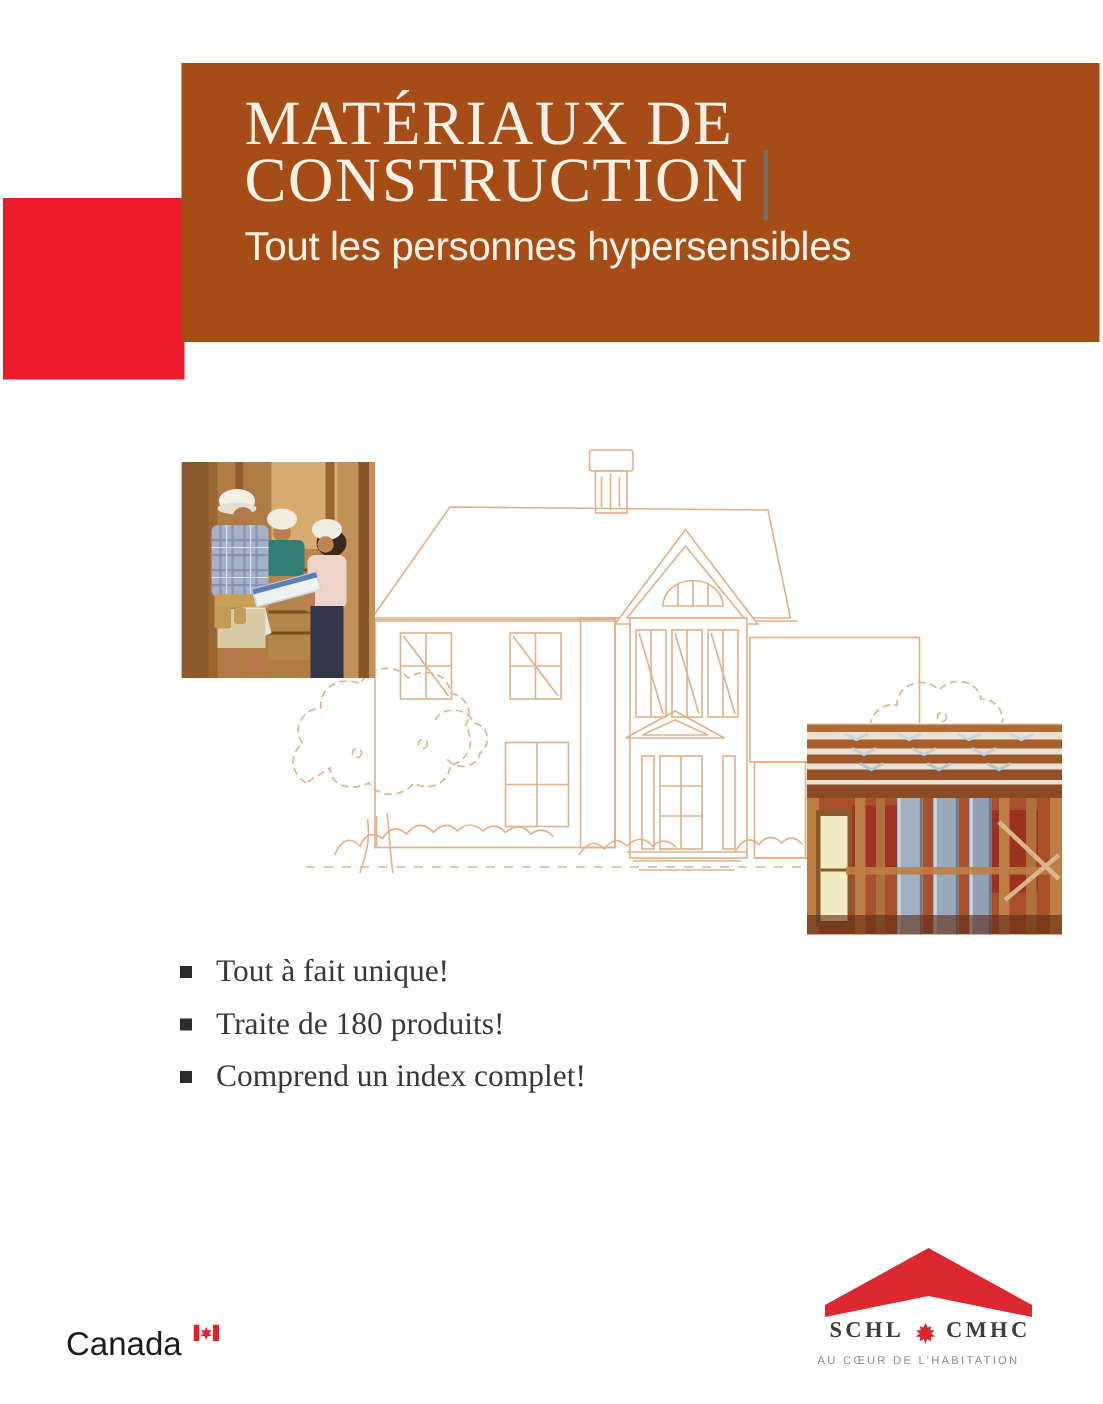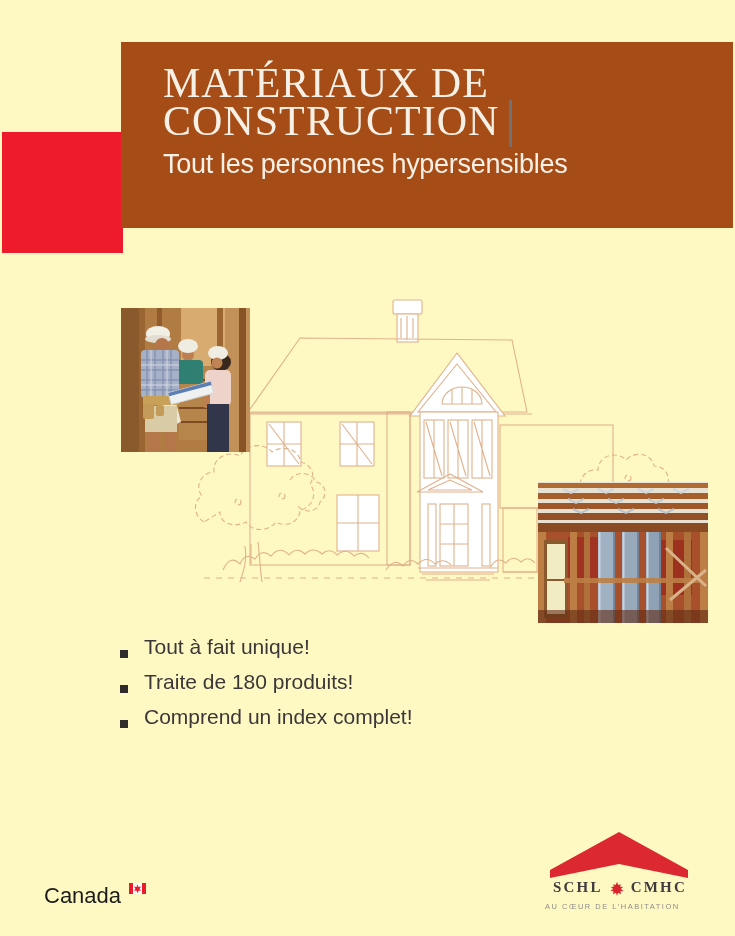--- a/index.html
+++ b/index.html
@@ -1,17 +1,17 @@
 <!DOCTYPE html>
 <html style="--banner-bg: #a64c16; --banner-text: #f7f0e6; --accent-red: #ee1b2d; --cursor-gray: #6f7173; --bullet-text: #3b3739; --bullet-square: #2f2b2c; --sketch-line: #e0b28c; --logo-red: #dc2830; --leaf-red: #d8252e; --logo-text: #403c3d; --tagline-gray: #8e8b8c; --wordmark-black: #1b1b1b;"><head>
 <meta charset="utf-8">
 <style>
   html,body{margin:0;padding:0;background:#e9e9e9;}
   .page{
-    position:relative;width:735px;height:936px;background:#fef9c3;
+    position:relative;width:735px;height:936px;background:#ffffff;
     font-family:"Liberation Sans", sans-serif;overflow:hidden;margin:0 auto;
   }
   
   .banner{
     position:absolute;left:121px;top:42px;width:612px;height:186px;
     background:var(--banner-bg,#a64c16);box-sizing:border-box;padding:22px 0 0 42px;
   }
   .title-line{
     font-family:"Liberation Serif", serif;font-weight:400;
     font-size:42px;line-height:38px;letter-spacing:1px;
@@ -32,21 +32,21 @@
   }
   
   .sketch{position:absolute;left:190px;top:296px;width:502px;height:288px;z-index:1;}
   .photo{position:absolute;z-index:2;}
   .photo-workers{left:121px;top:308px;width:129px;height:144px;}
   .photo-framing{left:538px;top:482px;width:170px;height:141px;}
   .sk{stroke:var(--sketch-line,#e0b28c);fill:none;stroke-width:1.1;}
   .skw{stroke:var(--sketch-line,#e0b28c);fill:#ffffff;stroke-width:1.1;}
   
   .bullets{position:absolute;left:120px;top:636px;z-index:3;}
-  .bullet-row{display:flex;align-items:flex-end;gap:16px;margin-bottom:13px;height:22px;}
+  .bullet-row{display:flex;align-items:center;gap:16px;margin-bottom:13px;height:22px;font-family:Liberation Serif, serif;}
   .bullet-square{width:8px;height:8px;background:var(--bullet-square,#2f2b2c);flex:0 0 auto;margin-top:2px;}
   .bullet-text{font-size:21px;line-height:22px;color:var(--bullet-text,#3b3739);letter-spacing:0;}
   
   .canada{position:absolute;left:44px;top:879px;width:130px;height:42px;}
   .canada-text{
     font-family:Liberation Sans, sans-serif;font-weight:500;font-size:22px;line-height:34px;
     color:var(--wordmark-black,#1b1b1b);letter-spacing:0;
   }
   .canada-flag{position:absolute;left:85px;top:4px;width:17px;height:11px;}
   .schl-logo{position:absolute;left:545px;top:826px;width:150px;height:92px;}

